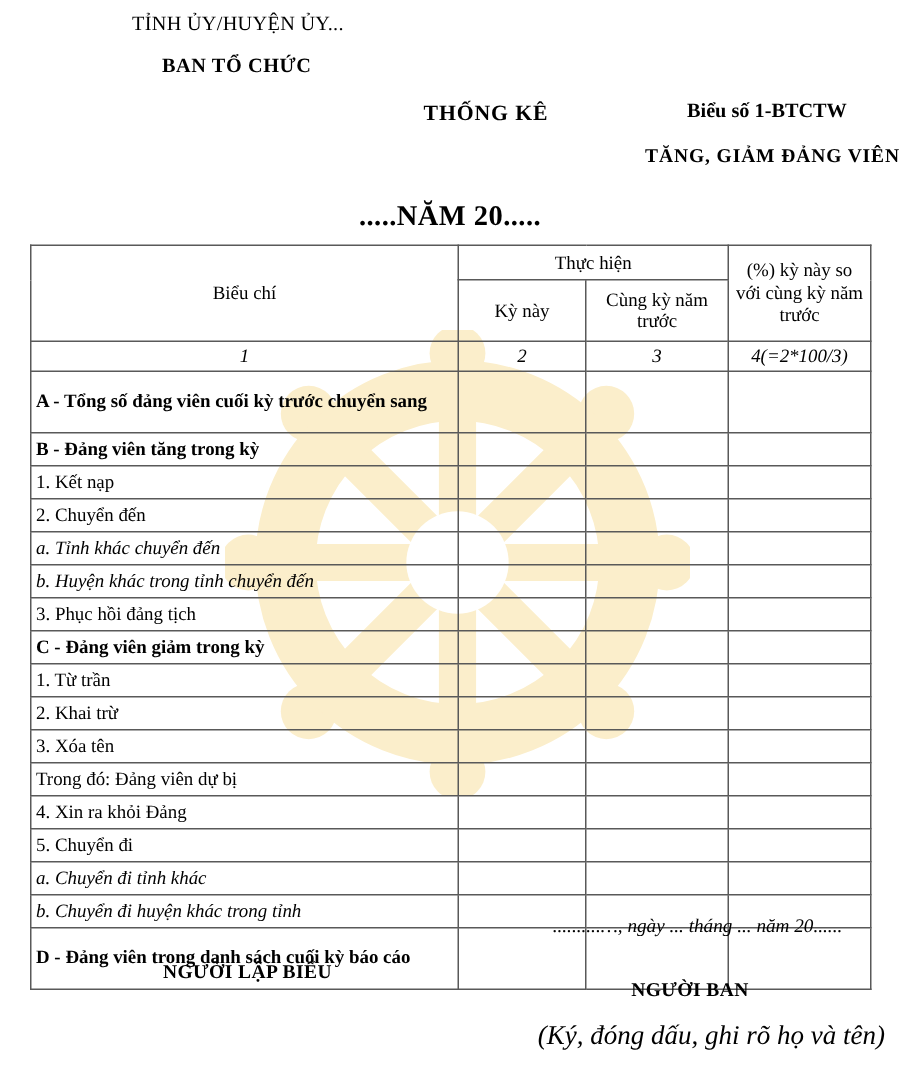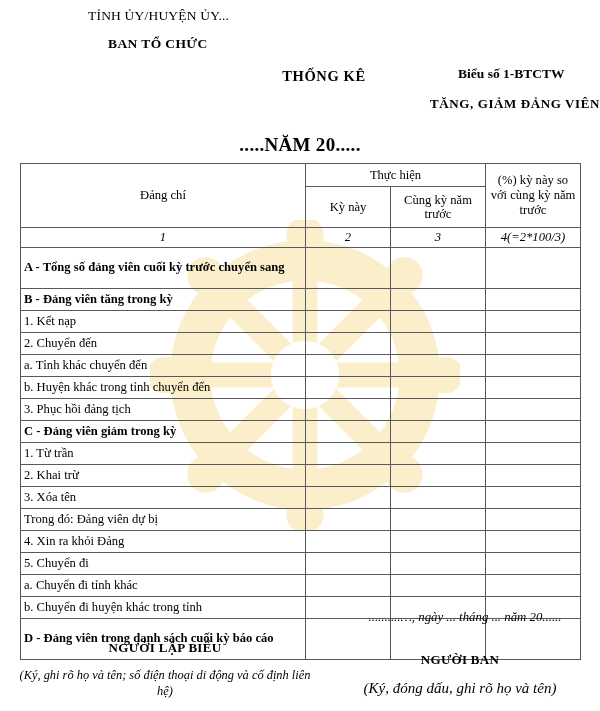--- a/index.html
+++ b/index.html
@@ -141,21 +141,21 @@
     text-align: center;
     font-style: italic;
     font-size: 12.4px;
     height: 17px;
   }
   td.crit {
     text-align: left;
     line-height: 1.2;
   }
   td.crit.bold   { font-weight: bold; }
-  td.crit.italic { }
+  td.crit.italic { font-style: italic; }
   td.r1 { height: 19px; }
   td.r2 { height: 38px; }
   td.val { height: 19px; }
 
   
   .date-line {
     position: absolute;
     left: 340px;
     width: 250px;
     top: 610px;
@@ -191,23 +191,23 @@
     text-align: center;
     font-weight: bold;
     font-size: 13px;
     letter-spacing: .3px;
   }
   .sig-right-note {
     position: absolute;
     left: 330px;
     width: 260px;
     top: 680px;
-    text-align: center;
+    text-align: right;
     font-style: italic;
-    font-size: 15px;
+    font-size: 18px;
   }
 </style>
 </head>
 <body>
 
 <div class="watermark">
   <svg viewBox="0 0 200 200" xmlns="http://www.w3.org/2000/svg">
     <g fill="#FBEECB">
 
       <g>
@@ -247,21 +247,21 @@
 
   <table class="stat">
     <colgroup>
       <col class="c-crit">
         <col class="c-cur">
         <col class="c-prev">
         <col class="c-pct">
     </colgroup>
     <thead>
       <tr>
-        <th class="h-crit" rowspan="2">Đảng chí</th>
+        <th class="h-crit" rowspan="2">Biểu chí</th>
         <th class="h-group" colspan="2">Thực hiện</th>
         <th class="h-pct" rowspan="2">(%) kỳ này so với cùng kỳ năm trước</th>
       </tr>
       <tr>
         <th class="h-sub">Kỳ này</th>
         <th class="h-sub">Cùng kỳ năm trước</th>
       </tr>
       <tr>
         <td class="numline">1</td>
         <td class="numline">2</td>
@@ -370,17 +370,16 @@
           <td class="crit bold r2">D - Đảng viên trong danh sách cuối kỳ báo cáo</td>
           <td class="val r2"></td>
           <td class="val r2"></td>
           <td class="val r2"></td>
         </tr>
       </tbody>
   </table>
 
   <div class="date-line">..........…, ngày ... tháng ... năm 20......</div>
   <div class="sig-left-title">NGƯỜI LẬP BIỂU</div>
-  <div class="sig-left-note">(Ký, ghi rõ họ và tên; số điện thoại di động và cố định liên hệ)</div>
   <div class="sig-right-title">NGƯỜI BAN</div>
   <div class="sig-right-note">(Ký, đóng dấu, ghi rõ họ và tên)</div>
 
 </div>
 
 </body></html>

